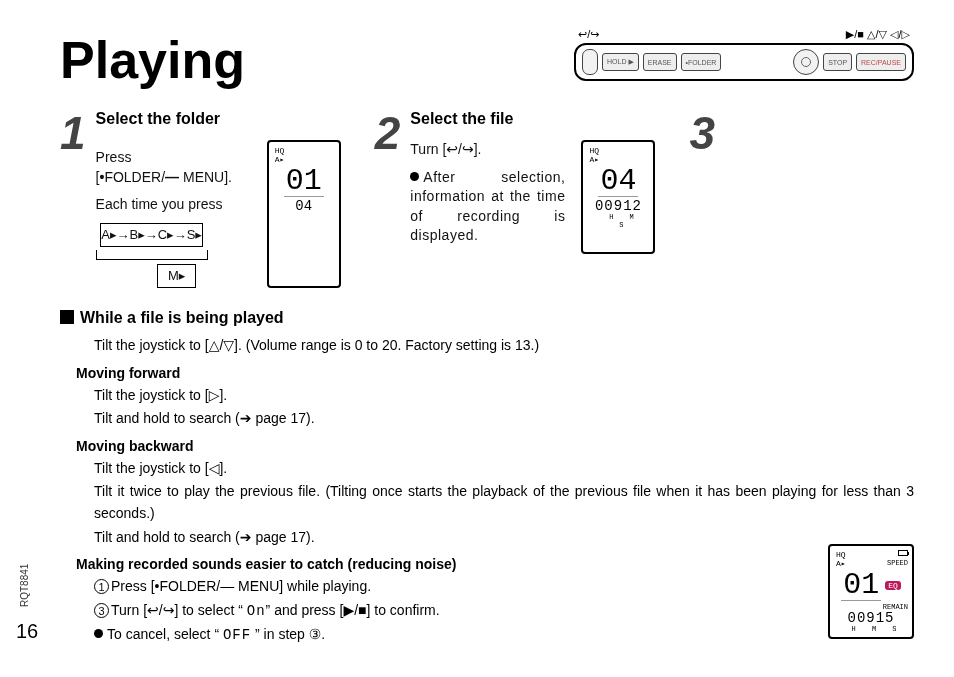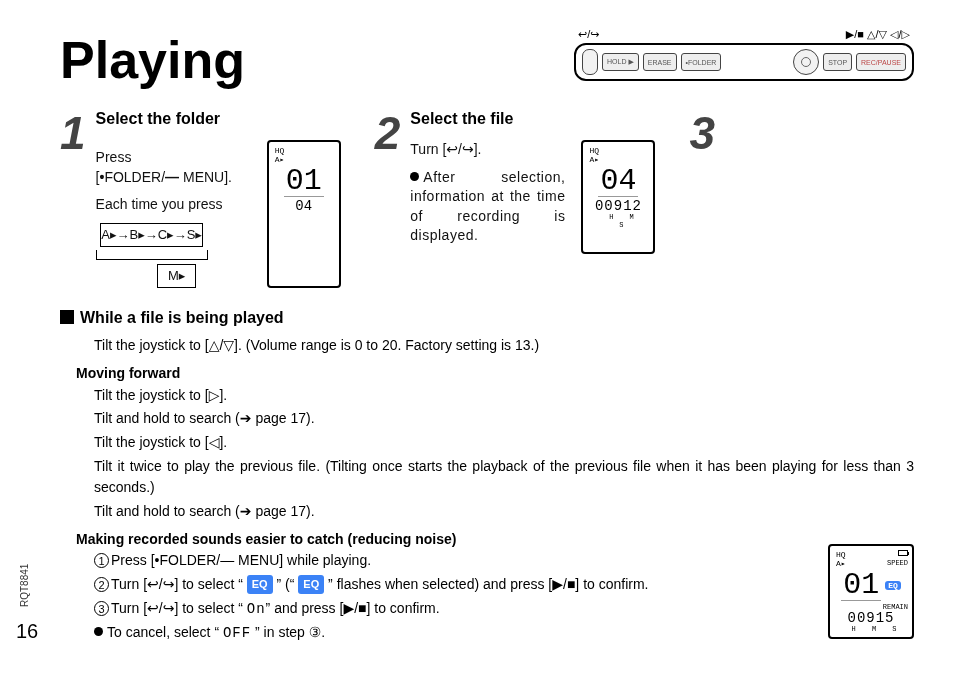--- a/index.html
+++ b/index.html
@@ -179,27 +179,27 @@
     border: 1px solid #000;
     border-radius: 50%;
     font-size: 11px;
     line-height: 14px;
     text-align: center;
     vertical-align: 0px;
     margin-right: 2px;
   }
   .eq-badge {
     display: inline-block;
-    background: #3b82f6;
+    background: #be185d;
     color: #fff;
     font-size: 11px;
     border-radius: 3px;
     padding: 1px 5px;
     vertical-align: 1px;
-    font-weight: bold;
+    font-weight: normal;
   }
   .off-seg {
     font-family: "Courier New", monospace;
     letter-spacing: 1px;
   }
 
   .bottom-lcd {
     position: absolute;
     right: 40px;
     bottom: 38px;
@@ -321,30 +321,30 @@
   <div class="body">
       <p>Tilt the joystick to [△/▽]. (Volume range is 0 to 20. Factory setting is 13.)</p>
     </div>
 
   <div class="sub">Moving forward</div>
   <div class="body">
     <p>Tilt the joystick to [▷].</p>
     <p>Tilt and hold to search (➔ page 17).</p>
   </div>
 
+  <div class="sub">Moving backward</div>
   <div class="body">
     <p>Tilt the joystick to [◁].</p>
     <p>Tilt it twice to play the previous file. (Tilting once starts the playback of the previous file when it has been playing for less than 3 seconds.)</p>
     <p>Tilt and hold to search (➔ page 17).</p>
   </div>
 
   <div class="sub">Making recorded sounds easier to catch (reducing noise)</div>
   <div class="body" style="max-width:740px;">
     <p><span class="circ-num">1</span><span>Press [•FOLDER/— MENU] while playing.</span></p>
-    <p><span class="circ-num">2</span><span>Turn [↩/↪] to select “ </span><span class="eq-badge">EQ</span><span> ” (“ </span><span class="eq-badge">EQ</span><span> ” flashes when selected) and press [▶/■] to confirm.</span></p>
     <p><span class="circ-num">3</span><span>Turn [↩/↪] to select “ </span><span class="off-seg">On</span><span>” and press [▶/■] to confirm.</span></p>
     <p><span class="bullet"></span><span>To cancel, select “ </span><span class="off-seg">OFF</span><span> ” in step ③.</span></p>
   </div>
 </div>
 
 <div class="bottom-lcd">
   <div class="lcd" style="width:86px;">
     <div class="row1">
       <span>HQ</span>
       <span class="batt"></span>

